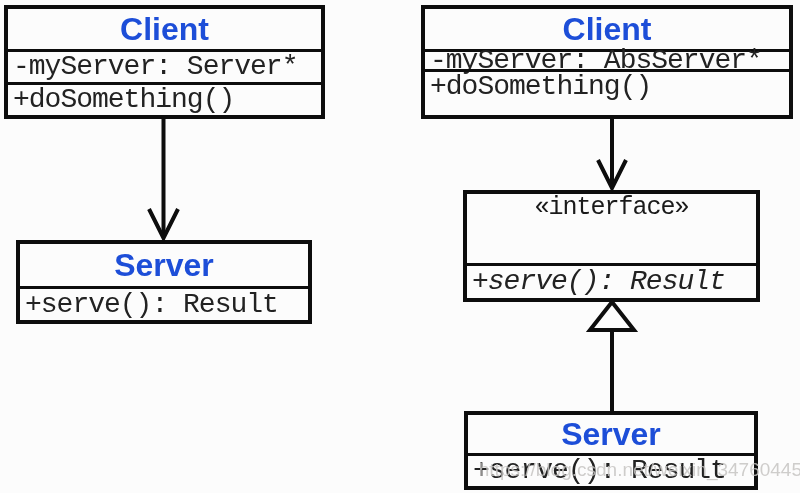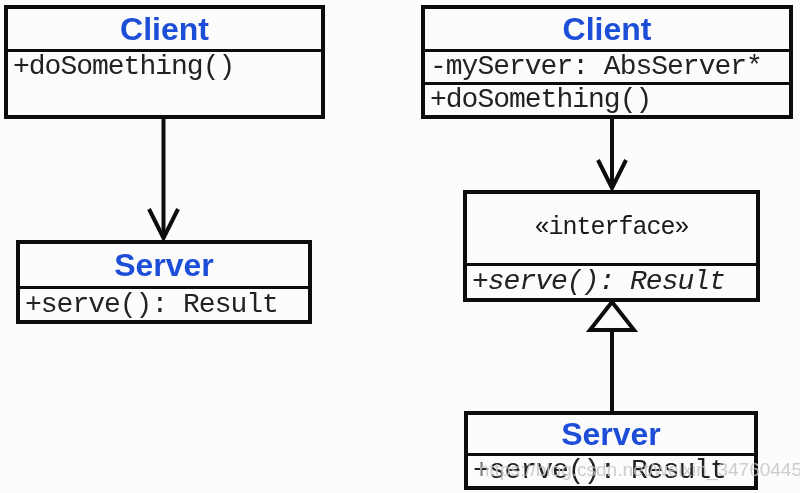--- a/index.html
+++ b/index.html
@@ -47,21 +47,20 @@
     align-items: center;
     padding: 0 5px;
     white-space: nowrap;
     box-sizing: border-box;
     letter-spacing: -1px;
   }
   .title-group {
     display: flex;
     flex-direction: column;
     align-items: center;
-    justify-content: center;
   }
   .stereotype {
     font-family: "Liberation Mono", monospace;
     font-size: 25px;
     line-height: 1.15;
     color: #1a1a1a;
     letter-spacing: -1px;
   }
   .italic { font-style: italic; }
   .watermark {
@@ -94,31 +93,32 @@
     </g>
 
     <g stroke="#0d0d0d" stroke-width="4">
       <path d="M612 330 L612 412" fill="none"></path>
       <path d="M612 302 L590 330 L634 330 Z" fill="#fcfcfc" stroke-linejoin="miter"></path>
     </g>
   </svg>
 
   <div class="uml-box" style="left:4px; top:5px; width:321px; height:114px;">
     <div class="uml-title" style="height:40px;">Client</div>
+    <div class="uml-row" style="height:33px;">-myServer: Server*</div>
     <div class="uml-row" style="height:33px;">+doSomething()</div>
   </div>
 
   <div class="uml-box" style="left:16px; top:240px; width:296px; height:84px;">
     <div class="uml-title" style="height:42px;">Server</div>
     <div class="uml-row" style="height:34px;">+serve(): Result</div>
   </div>
 
   <div class="uml-box" style="left:421px; top:5px; width:372px; height:114px;">
     <div class="uml-title" style="height:40px;">Client</div>
-    <div class="uml-row" style="height:33px;">-myServer: AbsServer*</div>
+    <div class="uml-row" style="height:20px;">-myServer: AbsServer*</div>
     <div class="uml-row" style="height:33px;">+doSomething()</div>
   </div>
 
   <div class="uml-box" style="left:463px; top:190px; width:297px; height:112px;">
     <div class="title-group" style="height:69px;">
       <div class="stereotype">«interface»</div>
     </div>
     <div class="uml-row italic" style="height:35px;">+serve(): Result</div>
   </div>
 

